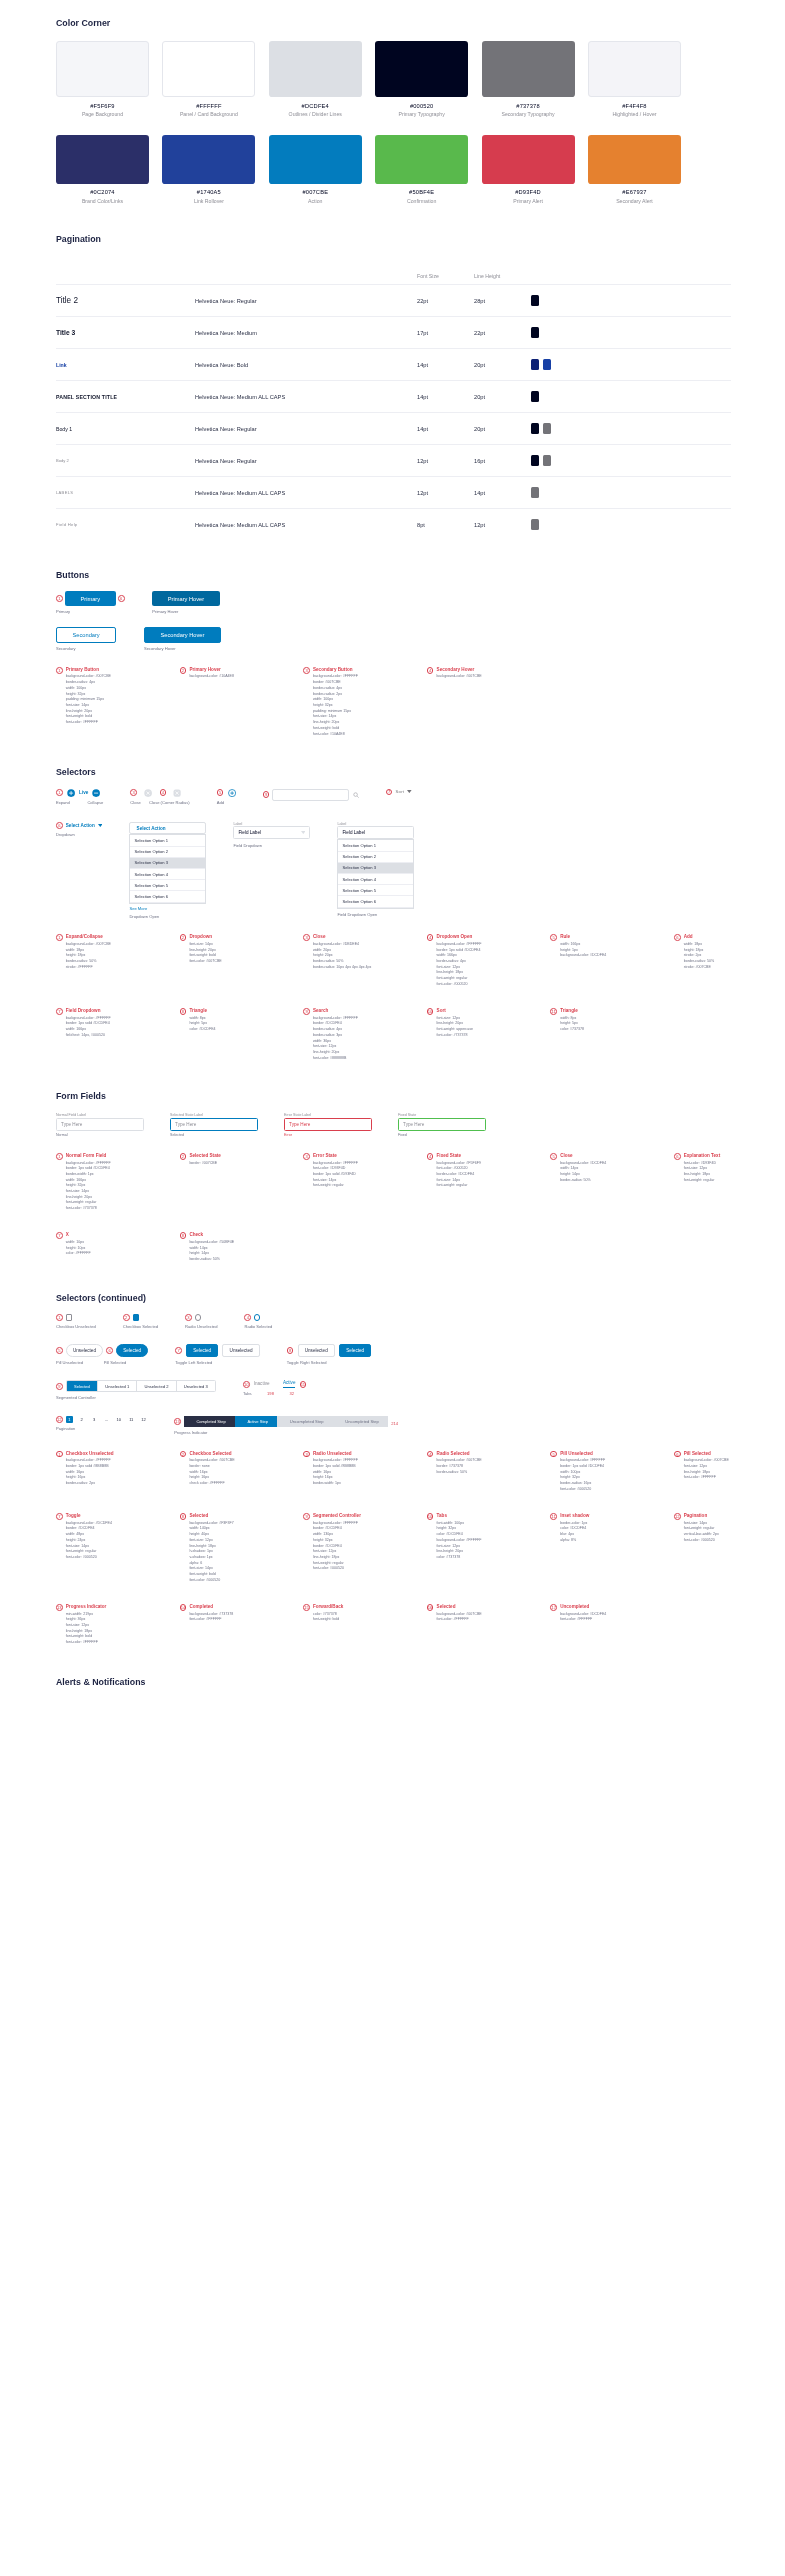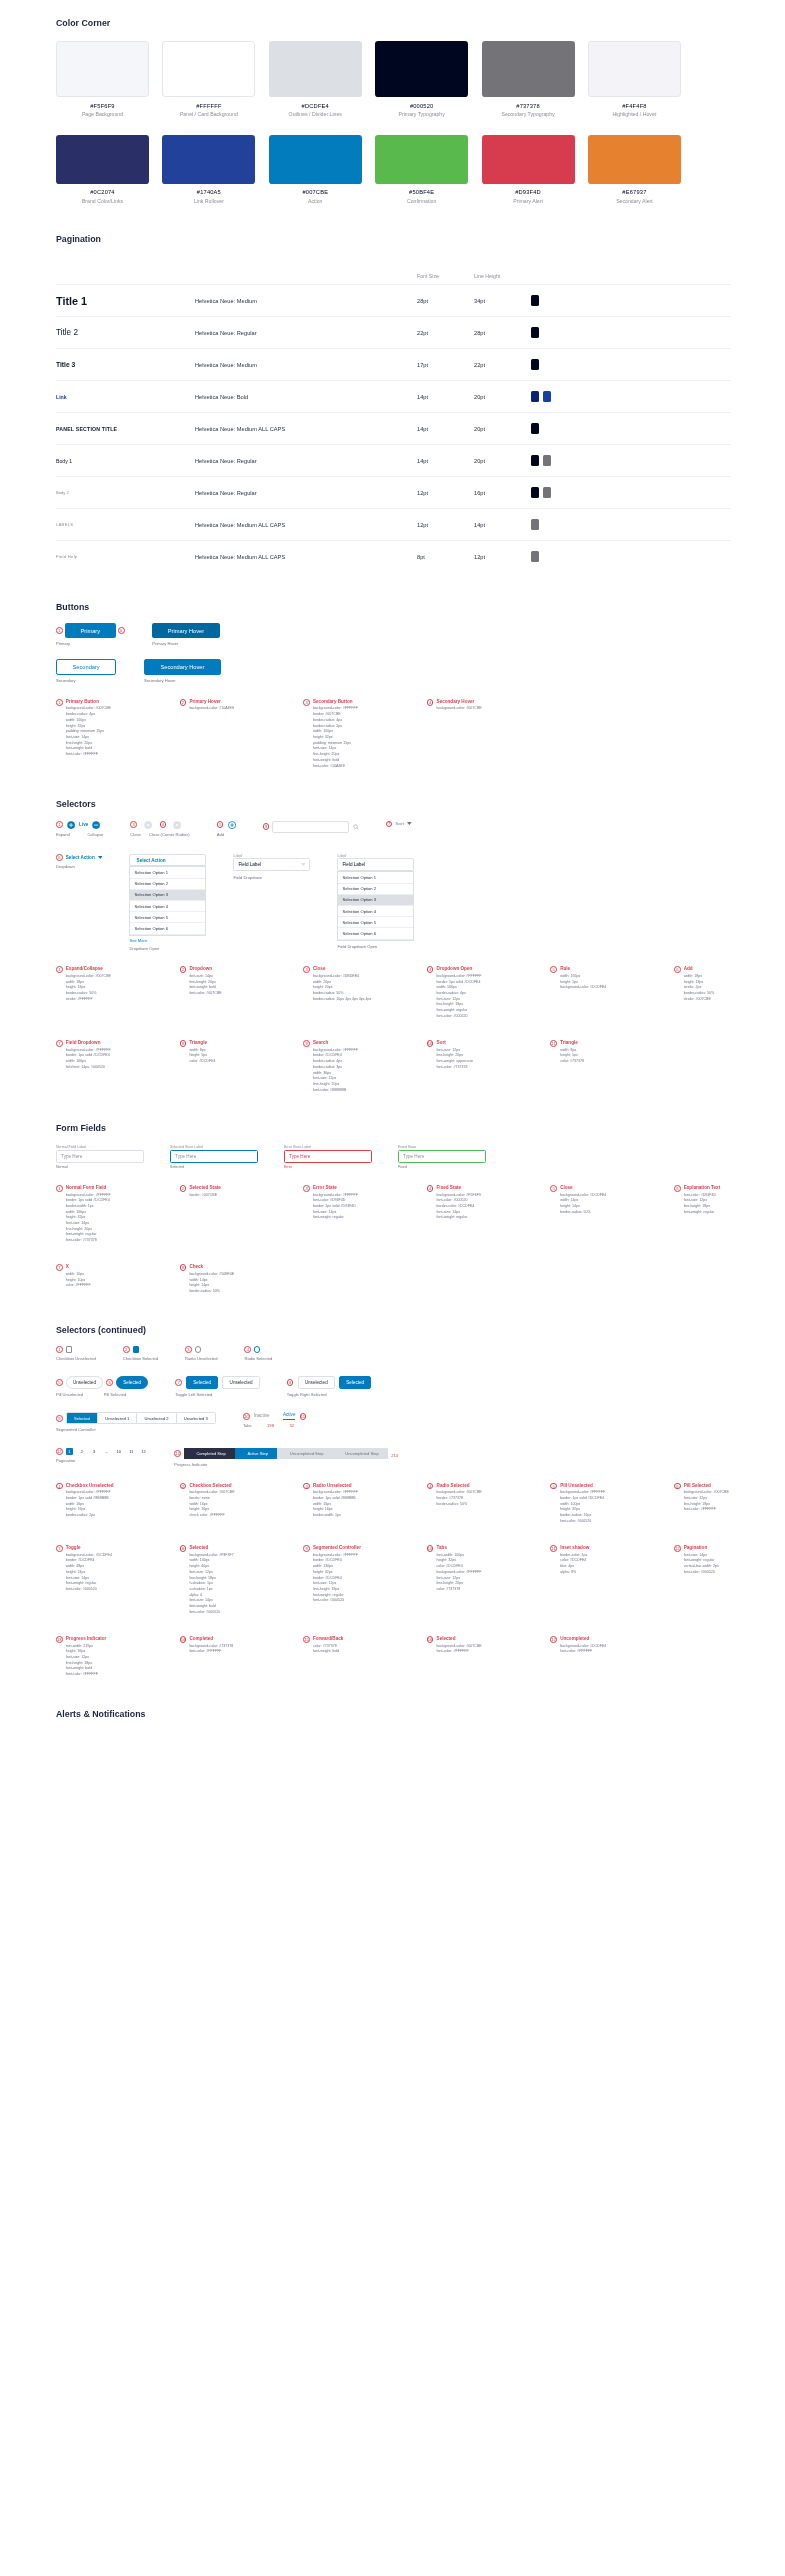--- a/index.html
+++ b/index.html
@@ -200,29 +200,20 @@
     <div class="section-title">Pagination</div>
     <div class="typo-wrap">
       <div class="typo-head">
         <div class="c-sample"></div>
         <div class="c-font"></div>
         <div class="c-size">Font Size</div>
         <div class="c-lh">Line Height</div>
       </div>
       <div id="typo-rows">
           <div class="typo-row">
-            <div class="c-sample s-t1">Title 1</div>
-            <div class="c-font">Helvetica Neue: Medium</div>
-            <div class="c-size">28pt</div>
-            <div class="c-lh">34pt</div>
-            <div class="c-dots">
-              <span class="dot" style="background: rgb(0, 5, 32);"></span>
-            </div>
-          </div>
-          <div class="typo-row">
             <div class="c-sample s-t2">Title 2</div>
             <div class="c-font">Helvetica Neue: Regular</div>
             <div class="c-size">22pt</div>
             <div class="c-lh">28pt</div>
             <div class="c-dots">
               <span class="dot" style="background: rgb(0, 5, 32);"></span>
             </div>
           </div>
           <div class="typo-row">
             <div class="c-sample s-t3">Title 3</div>

